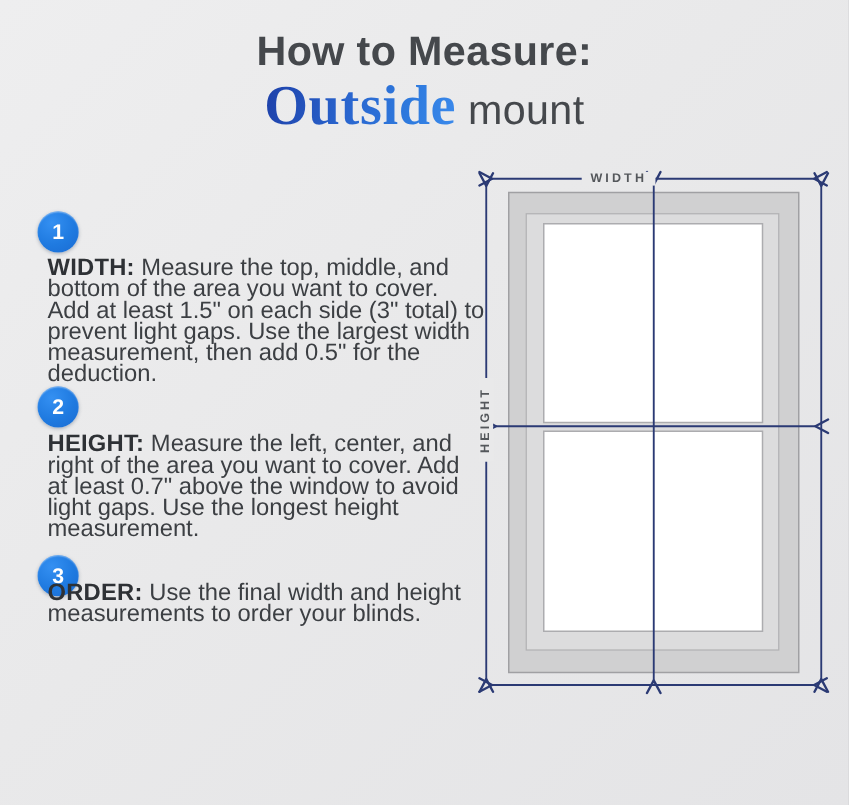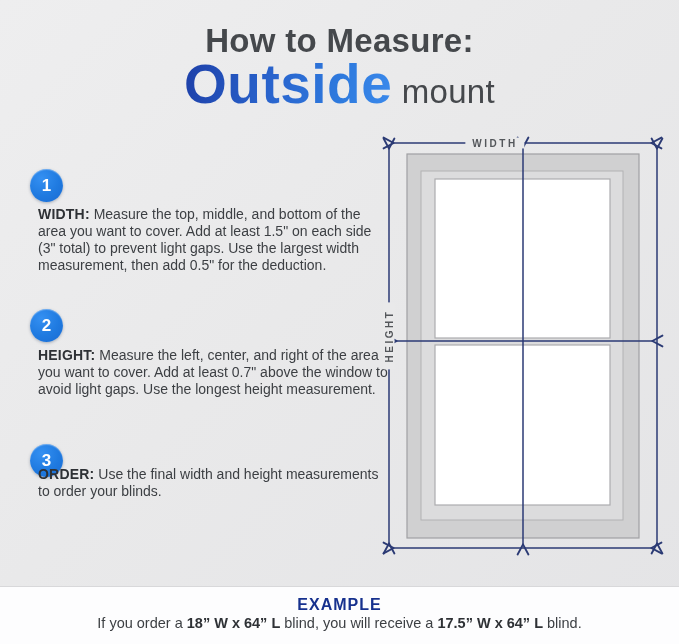--- a/index.html
+++ b/index.html
@@ -13,38 +13,38 @@
     font-family:"Liberation Sans", sans-serif;
     overflow:hidden;
     padding-left:28px;
   }
 
   
   .title { position:absolute; top:22px; left:0; width:679px; text-align:center; }
   .title-line1 { font-size:33px; line-height:38px; font-weight:700; color:#45484c; letter-spacing:0.3px; }
   .title-line2 { line-height:48px; margin-top:0px; }
   .title-highlight {
-    font-size:55px; font-weight:800; letter-spacing:0.5px;
+    font-size:45px; font-weight:800; letter-spacing:0.5px;
     background:linear-gradient(100deg,#1d3fa8 0%, #2a66cf 45%, #2e7ade 75%, #3b8aec 100%);
-    -webkit-background-clip:text; background-clip:text; color:transparent;
+    -webkit-background-clip:text; background-clip:text; color:transparent;font-family:Liberation Serif, serif;
   }
   .title-suffix { font-size:33px; font-weight:400; color:#45484c; letter-spacing:0.3px; }
 
   
   .step-circle {
     position:absolute; left:30px; width:33px; height:33px; border-radius:50%;
     background:radial-gradient(circle at 35% 28%, #3490f2 0%, #1f7ae0 55%, #1a6bd2 100%);
     box-shadow:0 1px 3px rgba(40,60,90,0.35), inset 0 1px 1px rgba(255,255,255,0.35);
     color:#ffffff; font-size:17px; font-weight:700;
     display:flex; align-items:center; justify-content:center;
   }
   .circle-1 { top:169px; } .circle-2 { top:309px; } .circle-3 { top:444px; }
   .step-text {
     position:absolute; left:38px; width:350px;
-    font-size:14px; line-height:17px; color:#3c3f43;
+    font-size:19px; line-height:17px; color:#3c3f43;
   }
   .text-1 { top:206px; } .text-2 { top:347px; } .text-3 { top:466px; }
   .step-text strong { font-weight:700; color:#2e3135; letter-spacing:0.2px; }
 
   
   .diagram-svg { position:absolute; left:370px; top:125px; width:300px; height:435px; }
   .measure-label {
     position:absolute; background:#e9e9ea; padding:0 7px;
     font-size:10px; font-weight:700; letter-spacing:2.5px; color:#54575b;
     white-space:nowrap;
@@ -102,18 +102,14 @@
     <line x1="23" y1="423" x2="282" y2="423" stroke="#2b3a74" stroke-width="1.5" marker-start="url(#arr)" marker-end="url(#arr)"></line>
     <line x1="19" y1="23" x2="19" y2="419" stroke="#2b3a74" stroke-width="1.5" marker-start="url(#arr)" marker-end="url(#arr)"></line>
     <line x1="287" y1="23" x2="287" y2="419" stroke="#2b3a74" stroke-width="1.5" marker-start="url(#arr)" marker-end="url(#arr)"></line>
     <line x1="153" y1="22" x2="153" y2="420" stroke="#2b3a74" stroke-width="1.5" marker-start="url(#arr)" marker-end="url(#arr)"></line>
     <line x1="26" y1="216" x2="283" y2="216" stroke="#2b3a74" stroke-width="1.5" marker-start="url(#arr)" marker-end="url(#arr)"></line>
   </svg>
 
   <span class="measure-label width-label">WIDTH</span>
   <span class="measure-label height-label">HEIGHT</span>
 
-  <div class="example-bar">
-    <div class="example-heading">EXAMPLE</div>
-    <div class="example-text"><span>If you order a </span><b>18” W x 64” L</b><span> blind, you will receive a </span><b>17.5” W x 64” L</b><span> blind.</span></div>
-  </div>
 
 </div>
 
 </body></html>

